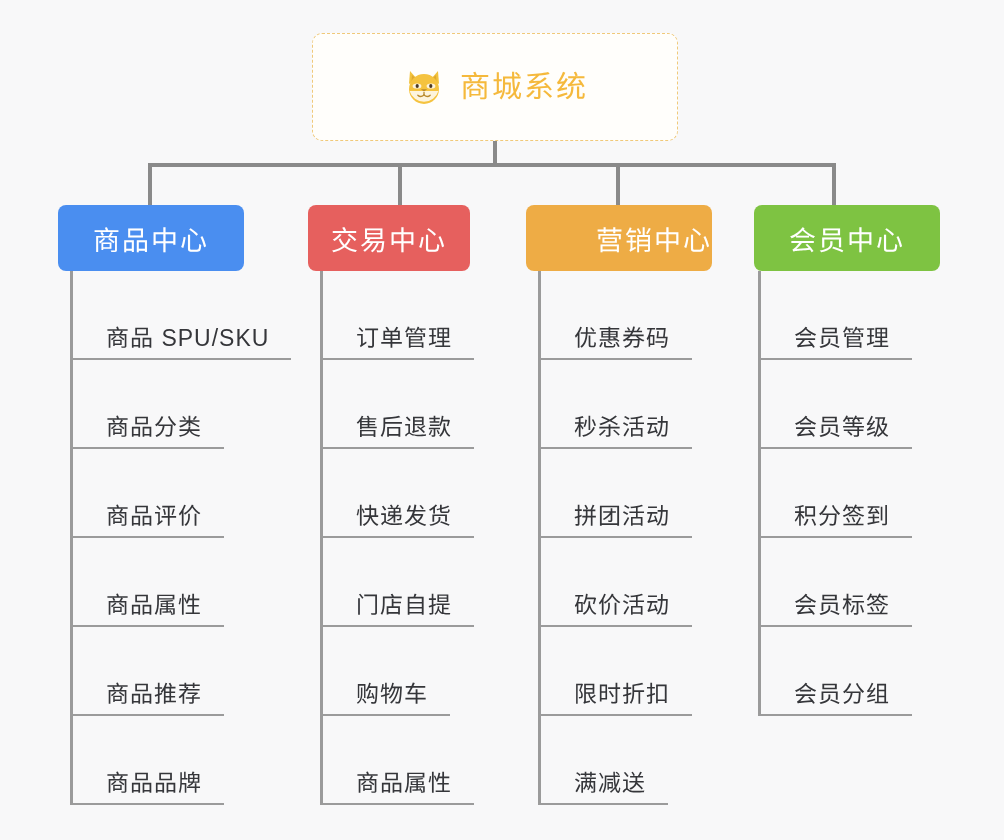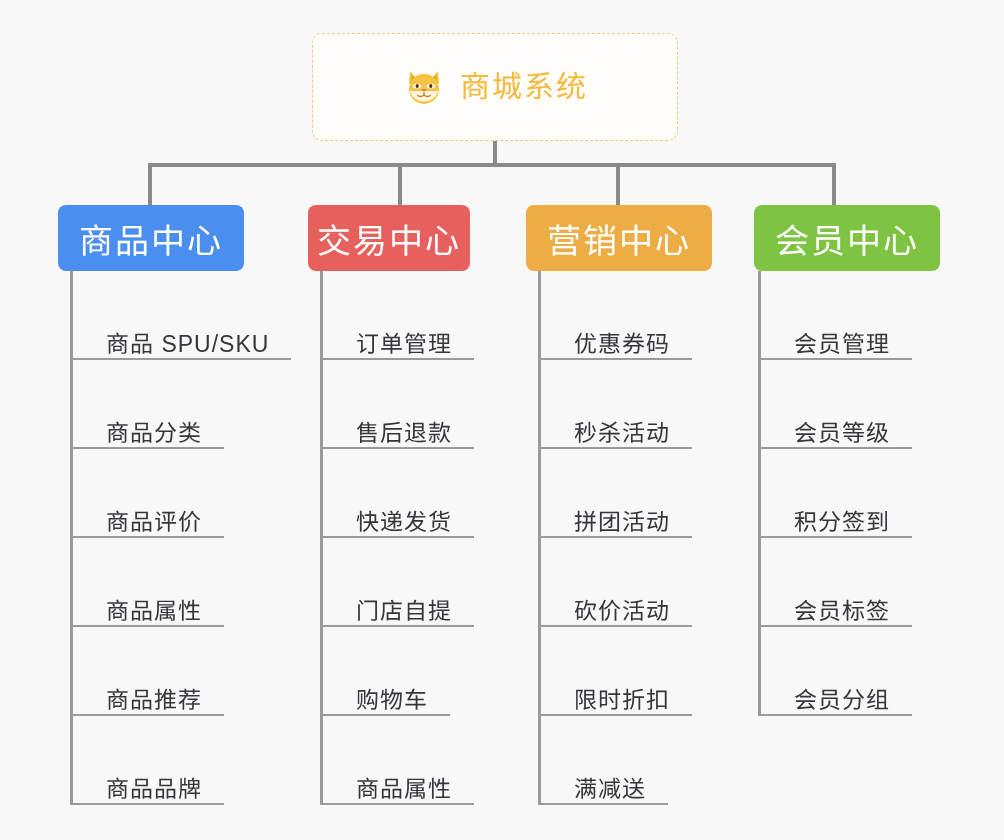--- a/index.html
+++ b/index.html
@@ -91,28 +91,28 @@
   .branch.c3 { left: 526px; width: 186px; }
   .branch.c4 { left: 746px; width: 186px; padding-left: 8px; }
 
   .branch-header {
     height: 66px;
     border-radius: 8px;
     display: flex;
     align-items: center;
     justify-content: center;
     color: #ffffff;
-    font-size: 34px;
+    font-size: 27px;
     letter-spacing: 2px;
     box-sizing: border-box;
     user-select: none;
   }
   .branch.c1 .branch-header { background: #4a8ef0; }
   .branch.c2 .branch-header { background: #e6605e; }
-  .branch.c3 .branch-header { background: #eeac45; }
+  .branch.c3 .branch-header { background: #eeac45; justify-content: flex-end; }
   .branch.c4 .branch-header { background: #7ec342; }
 
   
   .leaf-list {
     position: absolute;
     top: 271px;
     border-left: 3px solid #9b9b9b;
     padding: 0;
     margin: 0;
     list-style: none;
@@ -128,21 +128,21 @@
     display: flex;
     align-items: flex-end;
     box-sizing: border-box;
   }
   .leaf-label {
     display: inline-block;
     font-size: 23px;
     color: #35363a;
     letter-spacing: 1px;
     white-space: nowrap;
-    padding: 0 22px 1px 33px;
+    padding: 0 22px 7px 33px;
     border-bottom: 2px solid #9b9b9b;
     line-height: 1.1;
   }
 </style>
 </head>
 <body>
 
 <div class="mindmap">
 
   <div class="root-node">

